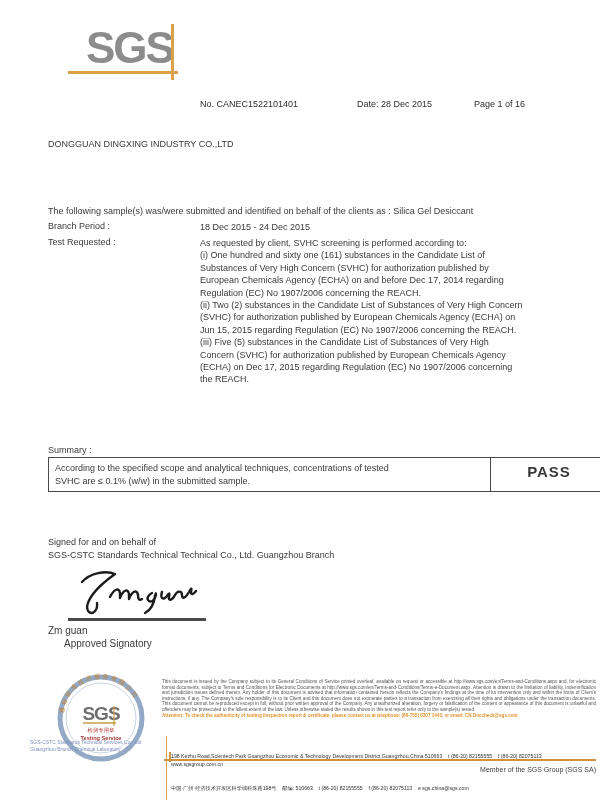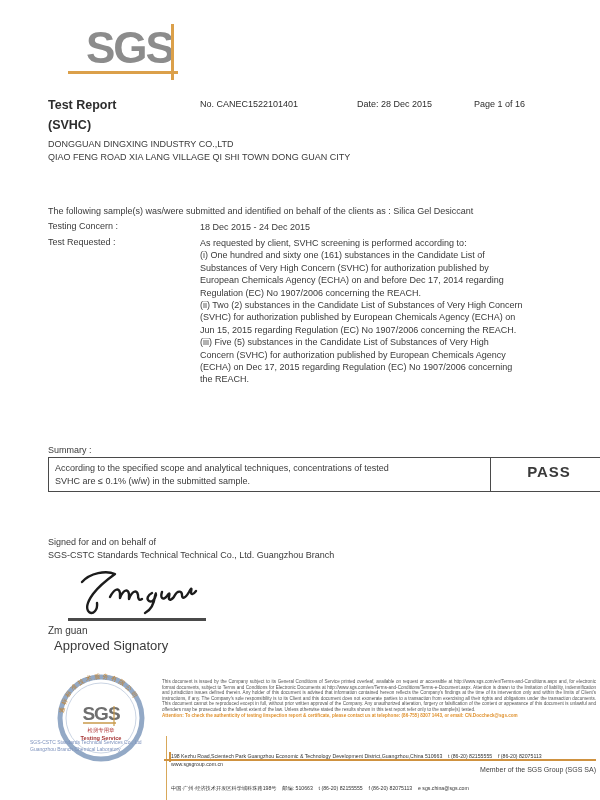--- a/index.html
+++ b/index.html
@@ -35,21 +35,21 @@
   .summary-table .cell-text { flex:1; padding:4px 6px; font-size:9px; line-height:12.5px;
                               white-space:pre-line; border-right:1px solid #4a4a4a; }
   .summary-table .cell-result { width:116px; display:flex; align-items:flex-start; justify-content:center;
                                 padding-top:5px; font-size:15px; font-weight:bold; letter-spacing:1px; }
 
   
   .signoff { position:absolute; left:48px; top:536px; font-size:9px; line-height:13px; }
   .signature-svg { position:absolute; left:60px; top:566px; }
   .signature-line { position:absolute; left:68px; top:618px; width:138px; height:2.5px; background:#4a4a4a; }
   .signer-name { position:absolute; left:48px; top:625px; font-size:10px; }
-  .signer-title { position:absolute; left:54px; top:638px; font-size:13px; }
+  .signer-title { position:absolute; left:64px; top:638px; font-size:10px; }
 
   
   .stamp { position:absolute; left:52px; top:668px; }
   .footer-company { position:absolute; left:30px; top:739px; width:142px; font-size:5px;
                     line-height:6.5px; color:#7d92bd; }
   .disclaimer { position:absolute; left:162px; top:679px; width:434px; font-size:4.6px;
                 line-height:5.5px; color:#555; text-align:justify; }
   .attention { margin-top:1px; color:#e0922f; font-weight:bold; }
   .addresses { position:absolute; left:166px; top:736px; width:430px; font-size:5.2px; line-height:8px;
                color:#333; white-space:pre-wrap; border-left:1.5px solid #d8a85a; padding-left:4px; }
@@ -60,38 +60,33 @@
 </style>
 </head>
 <body>
 
 <div class="page">
 
   <div class="logo-text">SGS</div>
   <div class="logo-underline"></div>
   <div class="logo-vline"></div>
 
-  <div class="doc-title">
-    <div>Test Report</div>
-    <div>(SVHC)</div>
-  </div>
   <div class="report-no">No. CANEC1522101401</div>
   <div class="report-date">Date: 28 Dec 2015</div>
   <div class="report-page">Page 1 of 16</div>
 
   <div class="client">
     <div>DONGGUAN DINGXING INDUSTRY CO.,LTD</div>
-    <div>QIAO FENG ROAD XIA LANG VILLAGE QI SHI TOWN DONG GUAN CITY</div>
   </div>
 
   <div class="intro">The following sample(s) was/were submitted and identified on behalf of the clients as : Silica Gel Desiccant</div>
 
   <div class="fields">
     <div class="frow">
-      <div class="lbl">Testing Concern :</div>
+      <div class="lbl">Branch Period :</div>
       <div class="val">18 Dec 2015 - 24 Dec 2015</div>
     </div>
     <div class="frow">
       <div class="lbl">Test Requested :</div>
       <div class="val">As requested by client, SVHC screening is performed according to:
 (i) One hundred and sixty one (161) substances in the Candidate List of
 Substances of Very High Concern (SVHC) for authorization published by
 European Chemicals Agency (ECHA) on and before Dec 17, 2014 regarding
 Regulation (EC) No 1907/2006 concerning the REACH.
 (ii) Two (2) substances in the Candidate List of Substances of Very High Concern

